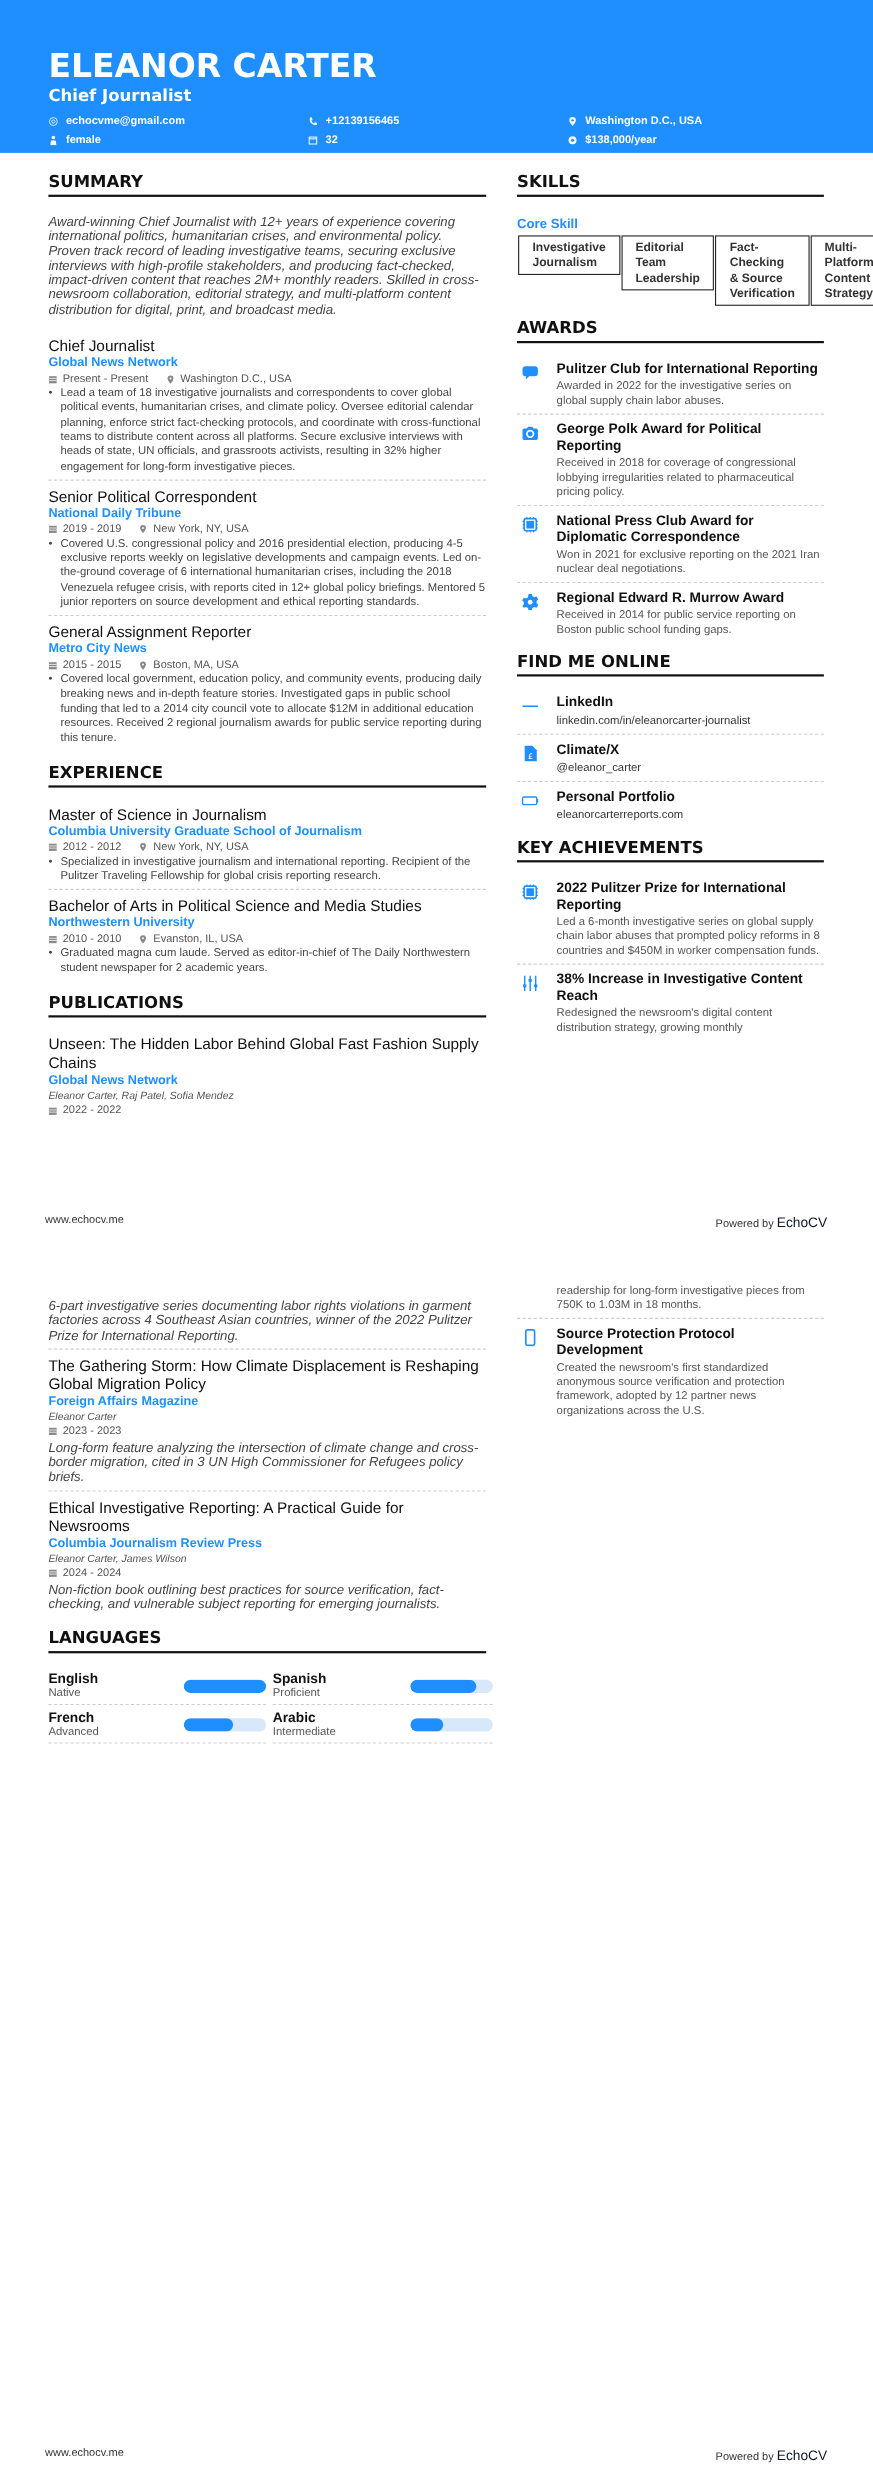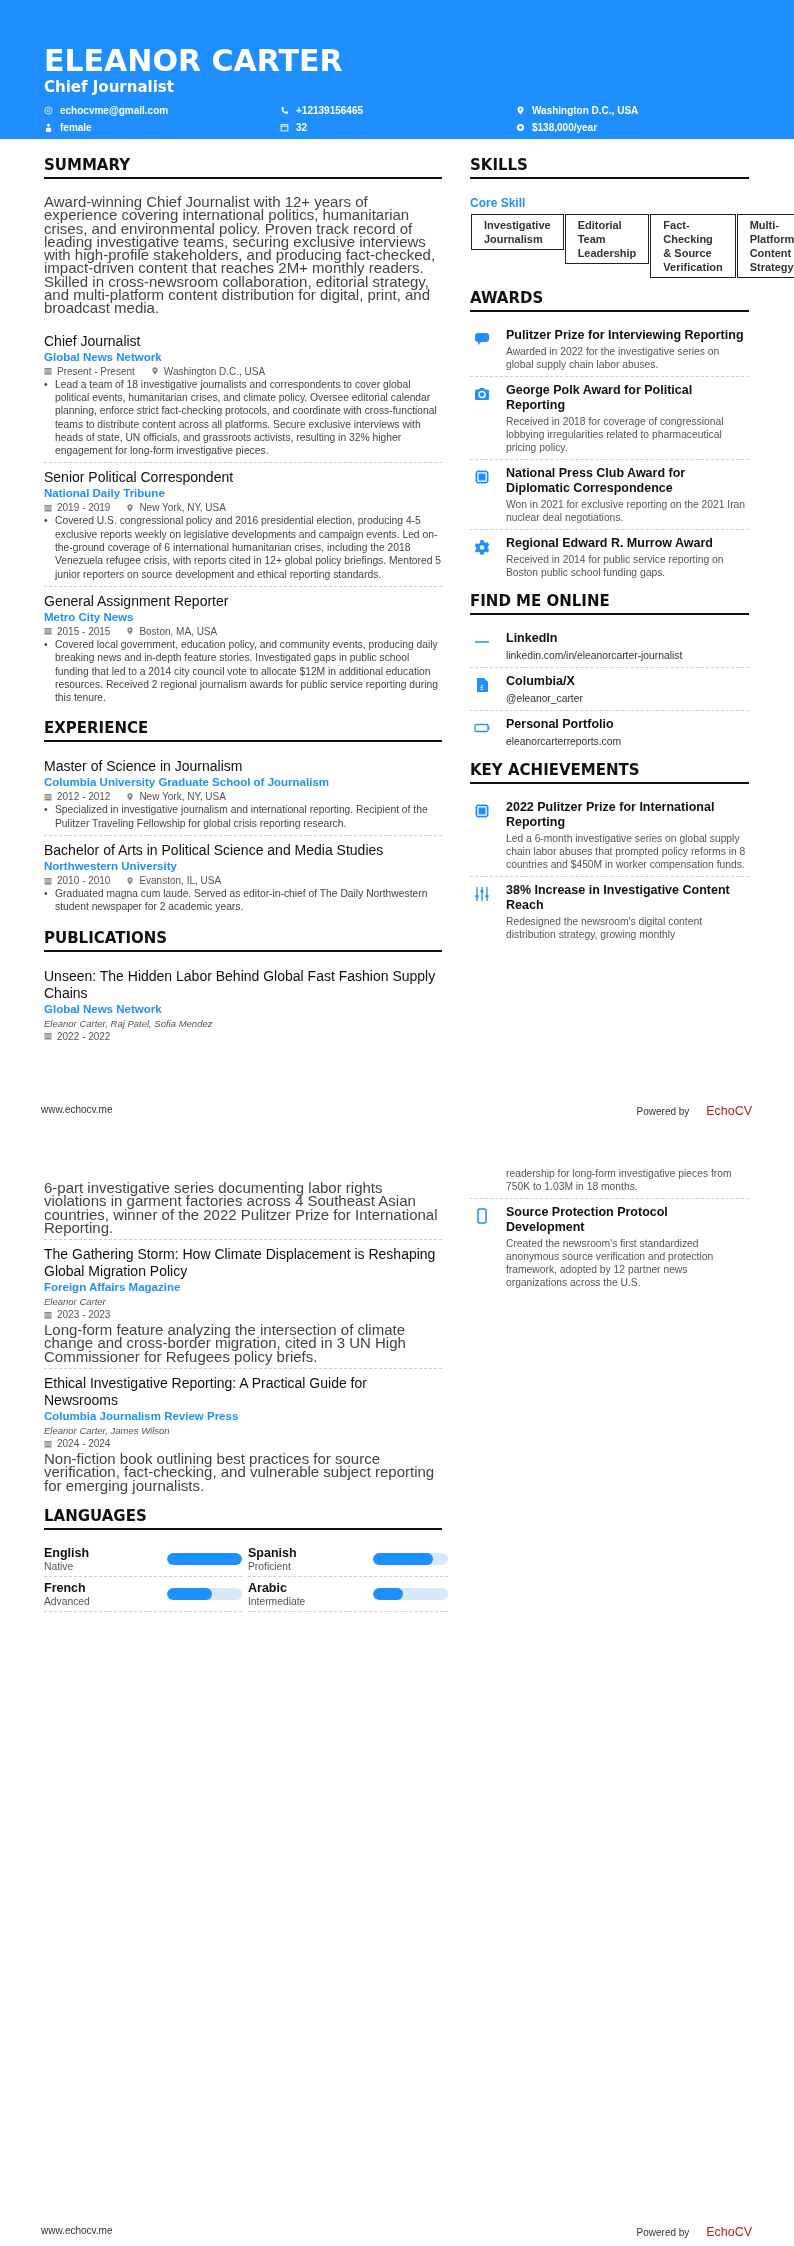--- a/index.html
+++ b/index.html
@@ -7,21 +7,21 @@
   .header { background: #1f8fff; height: 139px; padding: 44px 44px 0 44px; color: #fff; }
   .header .name { font-family: "DejaVu Sans", sans-serif; font-weight: bold; font-size: 30px; line-height: 34px; letter-spacing: 0px; }
   .header .title { font-family: "DejaVu Sans", sans-serif; font-weight: bold; font-size: 15px; line-height: 19px; margin-top: 0px; }
   .contacts { display: grid; grid-template-columns: 236px 236px 200px; row-gap: 2px; margin-top: 6px; font-size: 10px; font-weight: bold; }
   .contact { display: flex; align-items: center; height: 15px; }
   .contact svg { width: 9px; height: 9px; margin-right: 7px; flex: none; }
   .col-left { position: absolute; left: 44px; width: 398px; }
   .col-right { position: absolute; left: 470px; width: 279px; }
 
   .sec-title { font-family: "DejaVu Sans", sans-serif; font-weight: bold; font-size: 15px; line-height: 18px; color: #111; border-bottom: 2.5px solid #111; padding-bottom: 3px; margin-bottom: 16px; }
-  .para { font-size: 15px; line-height: 13.3px; color: #444; }
+  .para { font-size: 12px; line-height: 13.3px; color: #444; font-style: italic; }
   .entry { border-bottom: 1px dashed #cfcfcf; padding-bottom: 5px; margin-bottom: 6px; }
   .entry.last { border-bottom: none; }
   .e-title { font-size: 14px; line-height: 17px; color: #111; }
   .e-org { font-size: 11.5px; line-height: 15px; font-weight: bold; color: #1f8fff; }
   .e-meta { font-size: 10px; line-height: 13px; color: #555; display: flex; align-items: center; }
   .e-meta .m { display: flex; align-items: center; margin-right: 16px; }
   .e-meta svg { width: 8px; height: 8px; margin-right: 5px; }
   .bullet { display: flex; font-size: 10.3px; line-height: 13.3px; color: #444; }
   .bullet .dot { width: 11px; flex: none; }
   .authors { font-size: 9.5px; line-height: 13px; color: #555; font-style: italic; }
@@ -35,21 +35,21 @@
   .icon-entry .ic { width: 36px; flex: none; padding-top: 3px; padding-left: 4px; }
   .icon-entry .ic svg { width: 16px; height: 16px; }
   .icon-entry .bd { flex: 1; }
   .ie-title { font-size: 12.5px; line-height: 15px; font-weight: bold; color: #111; }
   .ie-desc { font-size: 10.3px; line-height: 13px; color: #555; margin-top: 2px; }
   .ie-link { font-size: 10.3px; line-height: 13px; color: #333; margin-top: 3px; }
 
   .footer { position: absolute; left: 0; width: 794px; font-size: 10px; color: #333; }
   .footer .l { position: absolute; left: 41px; }
   .footer .r { position: absolute; right: 42px; }
-  .footer .brand { font-size: 12.5px; color: #b91c1c; margin-left: 14px; }
+  .footer .brand { font-size: 12.5px; color: #0f172a; }
 
   .lang-grid { display: grid; grid-template-columns: 204px 200px; column-gap: 0px; }
   .lang { display: flex; align-items: center; justify-content: space-between; border-bottom: 1px dashed #cfcfcf; padding-bottom: 3px; margin-bottom: 4px; margin-right: 0px; }
   .lang .nm { font-size: 12.5px; font-weight: bold; color: #111; line-height: 15px; }
   .lang .lv { font-size: 10.3px; color: #555; line-height: 12px; }
   .lang .bar { width: 75px; height: 12px; border-radius: 6px; background: #d7e8fb; position: relative; overflow: hidden; }
   .lang .fill { position: absolute; left: 0; top: 0; bottom: 0; border-radius: 6px; background: #1f8fff; }
 </style>
 </head>
 <body>
@@ -280,21 +280,21 @@
   </section>
 
   <section style="margin-top:2px;">
     <div class="sec-title">AWARDS</div>
     <div class="icon-entry">
       <div class="ic"><svg viewBox="0 0 16 16">
             <rect x="1" y="2" width="14" height="9" rx="3" fill="#1f8fff"></rect>
             <path d="M4 10 L4 14 L8 10 Z" fill="#1f8fff"></path>
           </svg></div>
       <div class="bd">
-        <div class="ie-title">Pulitzer Prize for Interviewing Reporting</div>
+        <div class="ie-title">Pulitzer Club for International Reporting</div>
         <div class="ie-desc">Awarded in 2022 for the investigative series on global supply chain labor abuses.</div>
       </div>
     </div>
     <div class="icon-entry">
       <div class="ic"><svg viewBox="0 0 16 16">
             <path d="M1 5 Q1 3.5 2.5 3.5 L5 3.5 L6 2 L10 2 L11 3.5 L13.5 3.5 Q15 3.5 15 5 L15 12.5 Q15 14 13.5 14 L2.5 14 Q1 14 1 12.5 Z" fill="#1f8fff"></path>
             <circle cx="8" cy="8.5" r="3" fill="none" stroke="#fff" stroke-width="1.5"></circle>
           </svg></div>
       <div class="bd">
         <div class="ie-title">George Polk Award for Political Reporting</div>
@@ -334,21 +334,21 @@
         <div class="ie-title">LinkedIn</div>
         <div class="ie-link">linkedin.com/in/eleanorcarter-journalist</div>
       </div>
     </div>
     <div class="icon-entry">
       <div class="ic"><svg viewBox="0 0 16 16">
             <path d="M3 1 L10 1 L14 5 L14 15 L3 15 Z" fill="#1f8fff"></path>
             <text x="6" y="13" font-size="7" fill="#fff" font-family="DejaVu Sans, sans-serif">£</text>
           </svg></div>
       <div class="bd">
-        <div class="ie-title">Columbia/X</div>
+        <div class="ie-title">Climate/X</div>
         <div class="ie-link">@eleanor_carter</div>
       </div>
     </div>
     <div class="icon-entry last">
       <div class="ic"><svg viewBox="0 0 16 16">
             <rect x="1" y="4.5" width="13" height="7" rx="1.5" fill="none" stroke="#1f8fff" stroke-width="1.3"></rect>
             <rect x="14" y="6.5" width="1.3" height="3" fill="#1f8fff"></rect>
           </svg></div>
       <div class="bd">
         <div class="ie-title">Personal Portfolio</div>

